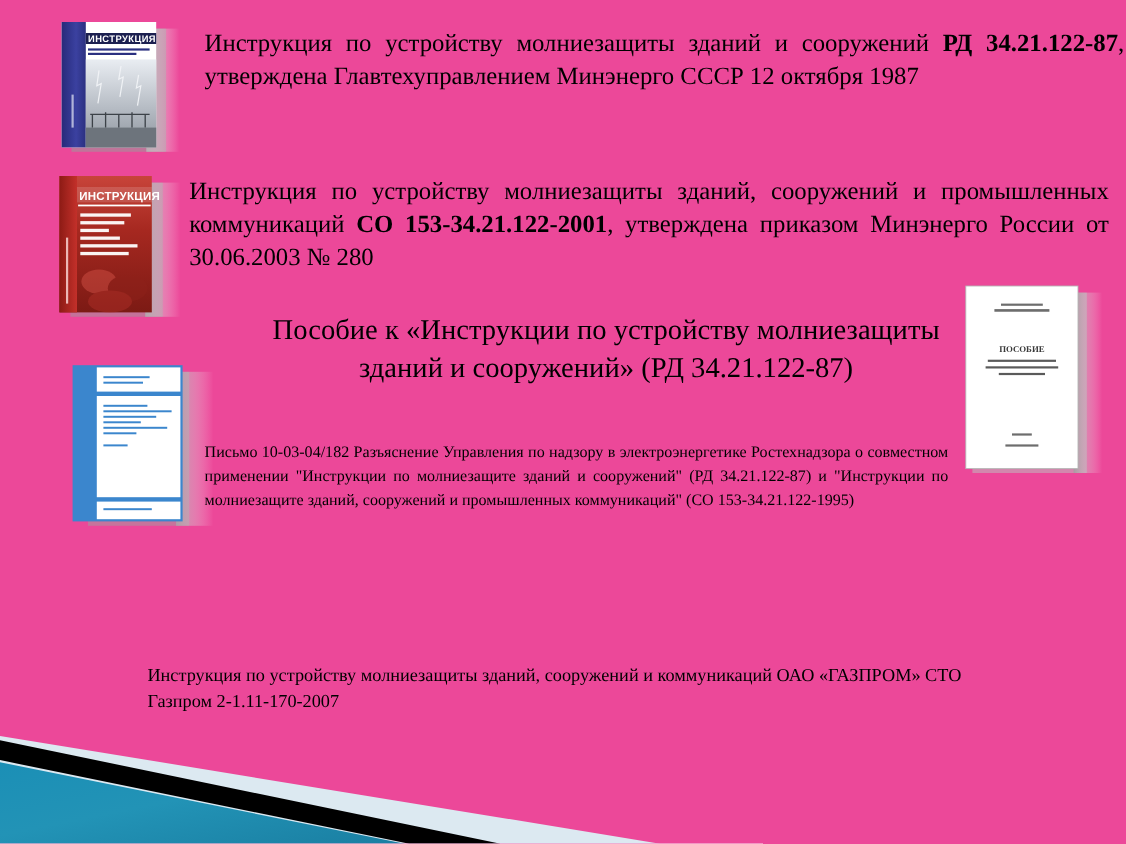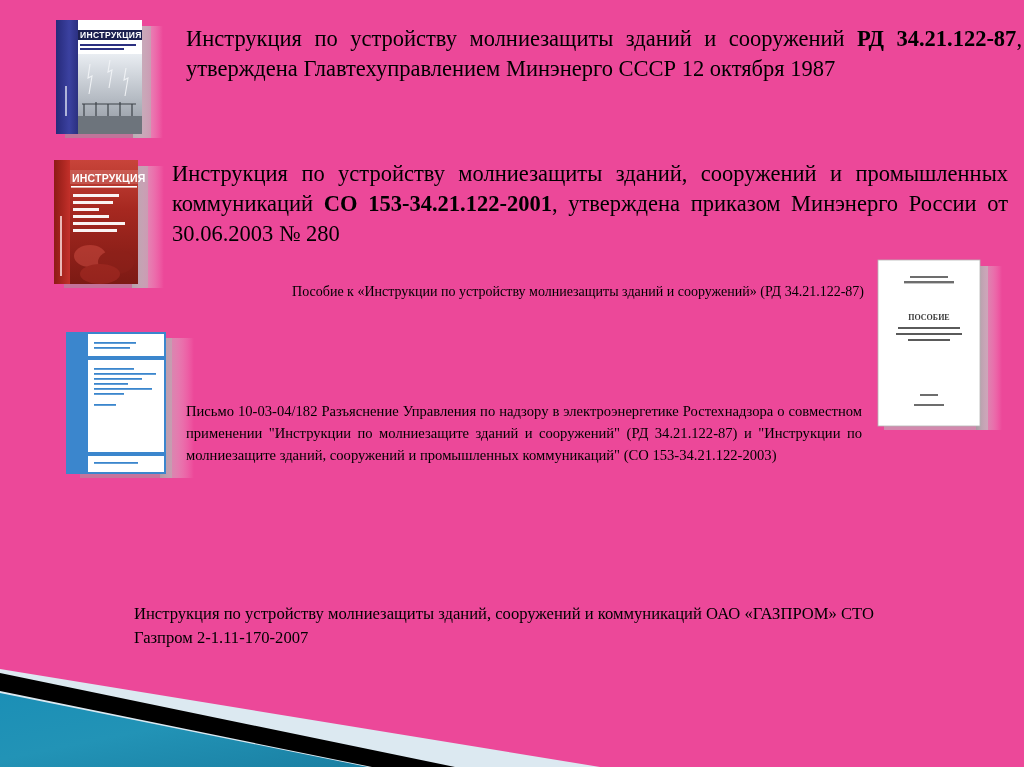--- a/index.html
+++ b/index.html
@@ -51,22 +51,22 @@
     left: 172px;
     top: 159px;
     width: 836px;
     font-size: 22.5px;
   }
   
   #p-posobie {
     left: 238px;
     top: 283px;
     width: 626px;
-    font-size: 14px;
-    text-align: right;
+    font-size: 26px;
+    text-align: center;
   }
   
   #p-pismo {
     left: 186px;
     top: 401px;
     width: 676px;
     font-size: 14.6px;
     line-height: 1.5;
   }
   
@@ -296,18 +296,18 @@
   <div class="para" id="p-rd87">
     <span>Инструкция по устройству молниезащиты зданий и сооружений </span><b>РД 34.21.122-87</b><span>, утверждена Главтехуправлением Минэнерго СССР 12 октября 1987</span>
   </div>
 
   <div class="para" id="p-so2003">
     <span>Инструкция по устройству молниезащиты зданий, сооружений и промышленных коммуникаций </span><b>СО  153-34.21.122-2001</b><span>, утверждена приказом Минэнерго России от 30.06.2003 № 280</span>
   </div>
 
   <div class="para" id="p-posobie">Пособие к «Инструкции по устройству молниезащиты зданий и сооружений» (РД 34.21.122-87)</div>
 
-  <div class="para" id="p-pismo">Письмо 10-03-04/182 Разъяснение Управления по надзору в электроэнергетике Ростехнадзора о совместном применении "Инструкции по молниезащите зданий и сооружений" (РД 34.21.122-87) и "Инструкции по молниезащите зданий, сооружений и промышленных коммуникаций" (СО 153-34.21.122-2003)</div>
+  <div class="para" id="p-pismo">Письмо 10-03-04/182 Разъяснение Управления по надзору в электроэнергетике Ростехнадзора о совместном применении "Инструкции по молниезащите зданий и сооружений" (РД 34.21.122-87) и "Инструкции по молниезащите зданий, сооружений и промышленных коммуникаций" (СО 153-34.21.122-1995)</div>
 
 
   <div class="para" id="p-gazprom">Инструкция по устройству молниезащиты зданий, сооружений и коммуникаций ОАО «ГАЗПРОМ» СТО Газпром 2-1.11-170-2007</div>
 
 </div>
 
 </body></html>

